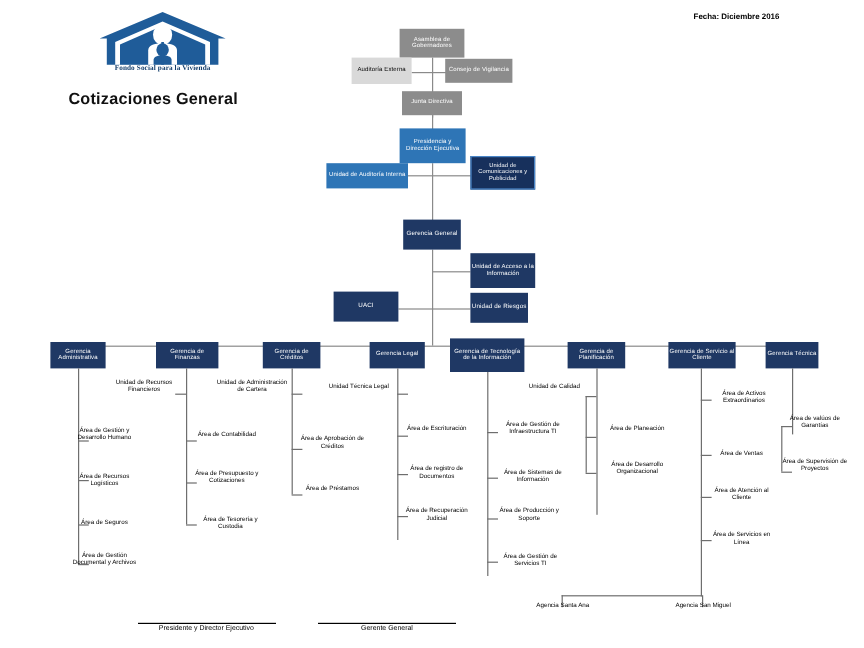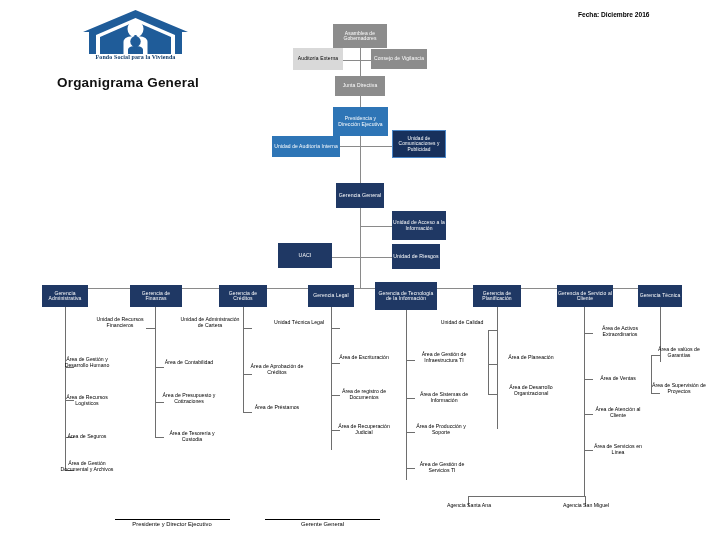--- a/index.html
+++ b/index.html
@@ -55,21 +55,21 @@
       <path d="M57.5 13.5 L93 29 L93 46 L22 46 L22 29 Z" fill="#1f5c99"></path>
       <ellipse cx="57.5" cy="21" rx="8" ry="8.5" fill="#ffffff"></ellipse>
       <path d="M45.5 46 L45.5 34 C45.5 30 50 28 57.5 28 C65 28 69.5 30 69.5 34 L69.5 46 Z" fill="#ffffff"></path>
       <ellipse cx="57.5" cy="33.5" rx="5.2" ry="5.4" fill="#1f5c99"></ellipse>
       <path d="M50 46 L50 42 C50 39.3 53.2 38 57.5 38 C61.8 38 65 39.3 65 42 L65 46 Z" fill="#1f5c99"></path>
       <rect x="56.4" y="27" width="2.2" height="19" fill="#1f5c99"></rect>
     </svg>
   </div>
   <div id="logotext">Fondo Social para la Vivienda</div>
 
-  <div id="title">Organigrama General</div>
+  <div id="title">Cotizaciones General</div>
 
   <div class="line" style="left:360px;top:48px;width:1px;height:50px;"></div>
 
   <div class="line" style="left:343px;top:60px;width:50px;height:1px;"></div>
 
   <div class="line" style="left:360px;top:85px;width:1px;height:27px;"></div>
 
   <div class="line" style="left:360px;top:136px;width:1px;height:55px;"></div>
 
   <div class="line" style="left:340px;top:146px;width:60px;height:1px;"></div>

